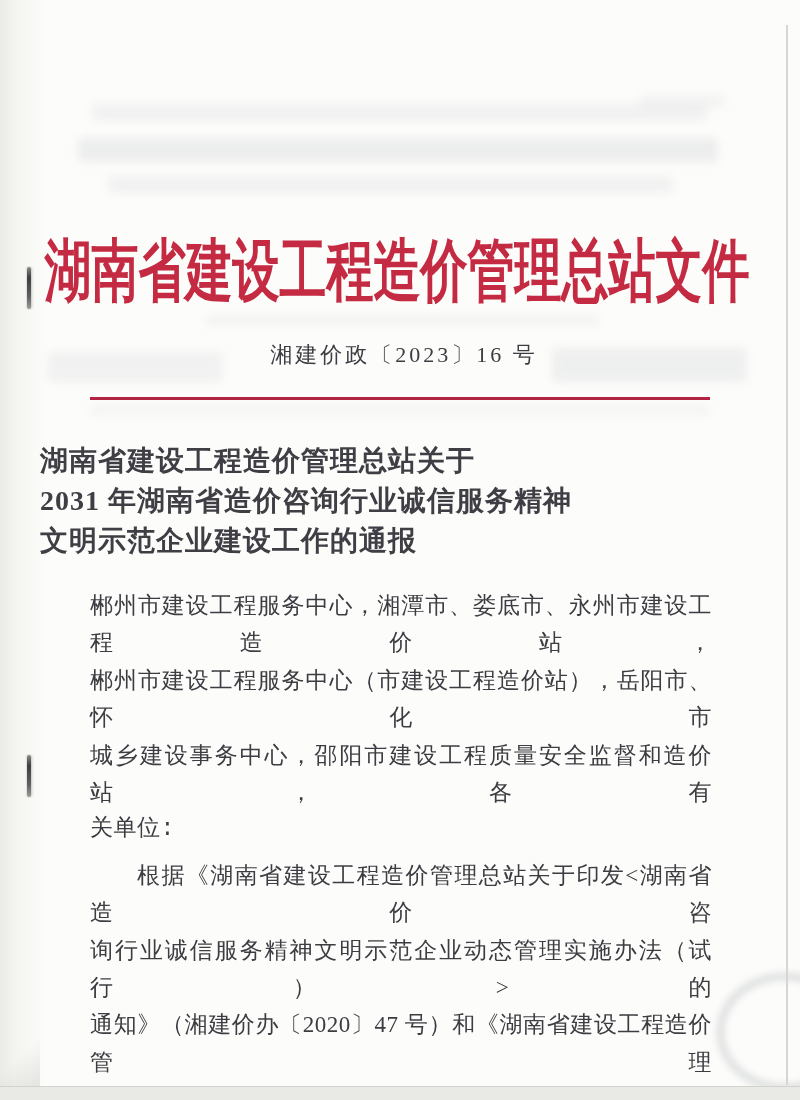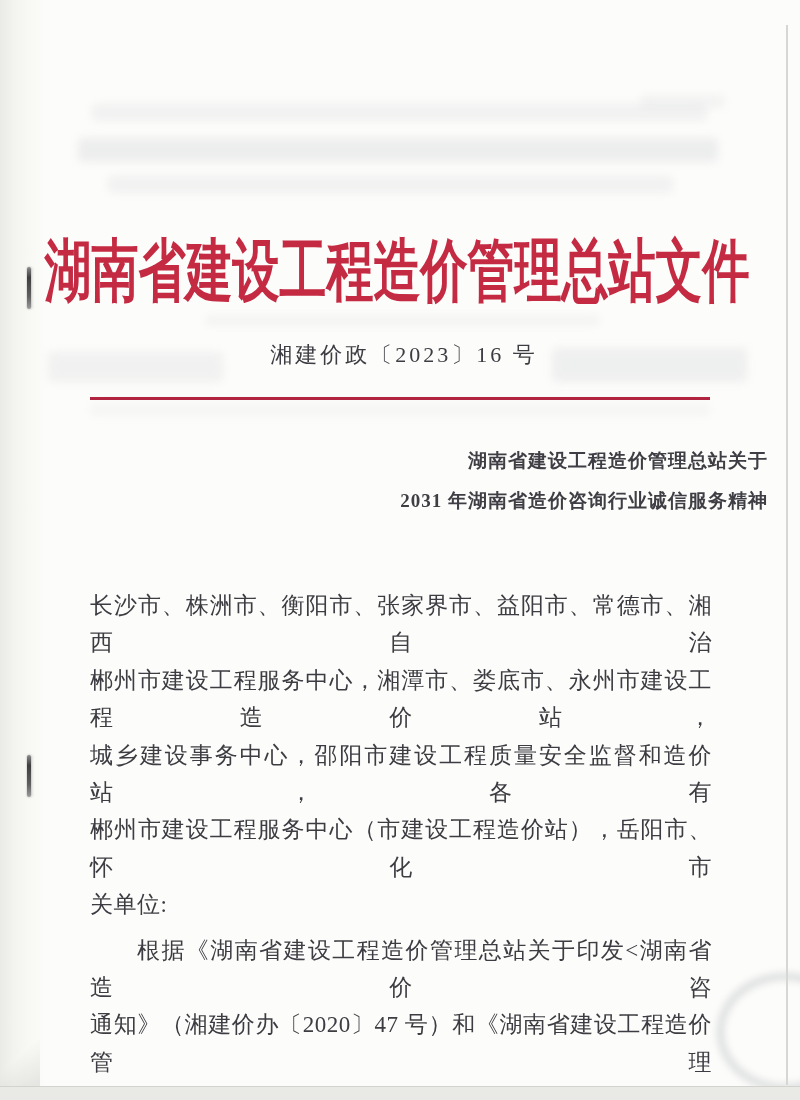--- a/index.html
+++ b/index.html
@@ -70,30 +70,30 @@
     position: absolute; left: 0; right: 0; top: 340px;
     text-align: center; font-size: 22px; letter-spacing: 3px;
     color: var(--text-dark);
   }
   .red-line {
     position: absolute; left: 90px; top: 397px; width: 620px; height: 3px;
     background: var(--divider-red);
   }
   .doc-title {
     position: absolute; left: 40px; right: 40px; top: 441px;
-    text-align: right; font-size: 19px; font-weight: bold;
+    text-align: left; font-size: 28px; font-weight: bold;
     line-height: 40px; letter-spacing: 1px; color: #3e3e44;
   }
   .body-text {
     position: absolute; left: 90px; top: 587px; width: 622px;
     font-size: 23px; color: var(--text-dark); line-height: 37.4px;
     letter-spacing: 0.5px;
   }
   .line { text-align: justify; text-align-last: justify; }
-  .line.no-just { text-align-last: left; }
+  .line.no-just { text-align-last: left; font-family: Liberation Mono, monospace; }
   .line.indent { text-indent: 47px; margin-top: 8px; }
 </style>
 </head>
 <body>
 
 <div class="page" style="--header-red: #c42b43; --divider-red: #b22540; --text-dark: #3c3c42;">
 
   <div class="edge-left"></div>
   <div class="smudge sm-1"></div>
   <div class="smudge sm-2"></div>
@@ -107,29 +107,30 @@
   <div class="staple staple-1"></div>
   <div class="staple staple-2"></div>
 
   <div class="agency-title">湖南省建设工程造价管理总站文件</div>
   <div class="doc-number">湘建价政〔2023〕16 号</div>
   <div class="red-line"></div>
 
   <div class="doc-title">
     <div>湖南省建设工程造价管理总站关于</div>
     <div>2031 年湖南省造价咨询行业诚信服务精神</div>
+    <div>文明示范企业建设工作的通报</div>
   </div>
 
   <div class="body-text">
-    <div class="line">长沙市、株洲市、衡阳市、张家界市、益阳市、常德市、湘西自治</div>
     <div class="line">郴州市建设工程服务中心，湘潭市、娄底市、永州市建设工程造价站，</div>
+    <div class="line">郴州市建设工程服务中心（市建设工程造价站），岳阳市、怀化市</div>
     <div class="line">城乡建设事务中心，邵阳市建设工程质量安全监督和造价站，各有</div>
-    <div class="line">郴州市建设工程服务中心（市建设工程造价站），岳阳市、怀化市</div>
     <div class="line no-just">关单位:</div>
     <div class="line indent">根据《湖南省建设工程造价管理总站关于印发&lt;湖南省造价咨</div>
+    <div class="line">询行业诚信服务精神文明示范企业动态管理实施办法（试行）&gt;的</div>
     <div class="line">通知》（湘建价办〔2020〕47 号）和《湖南省建设工程造价管理</div>
 
   </div>
 
   <div class="corner-bottom-left"></div>
   <div class="edge-right"></div>
   <div class="edge-bottom"></div>
 </div>
 
 </body></html>

